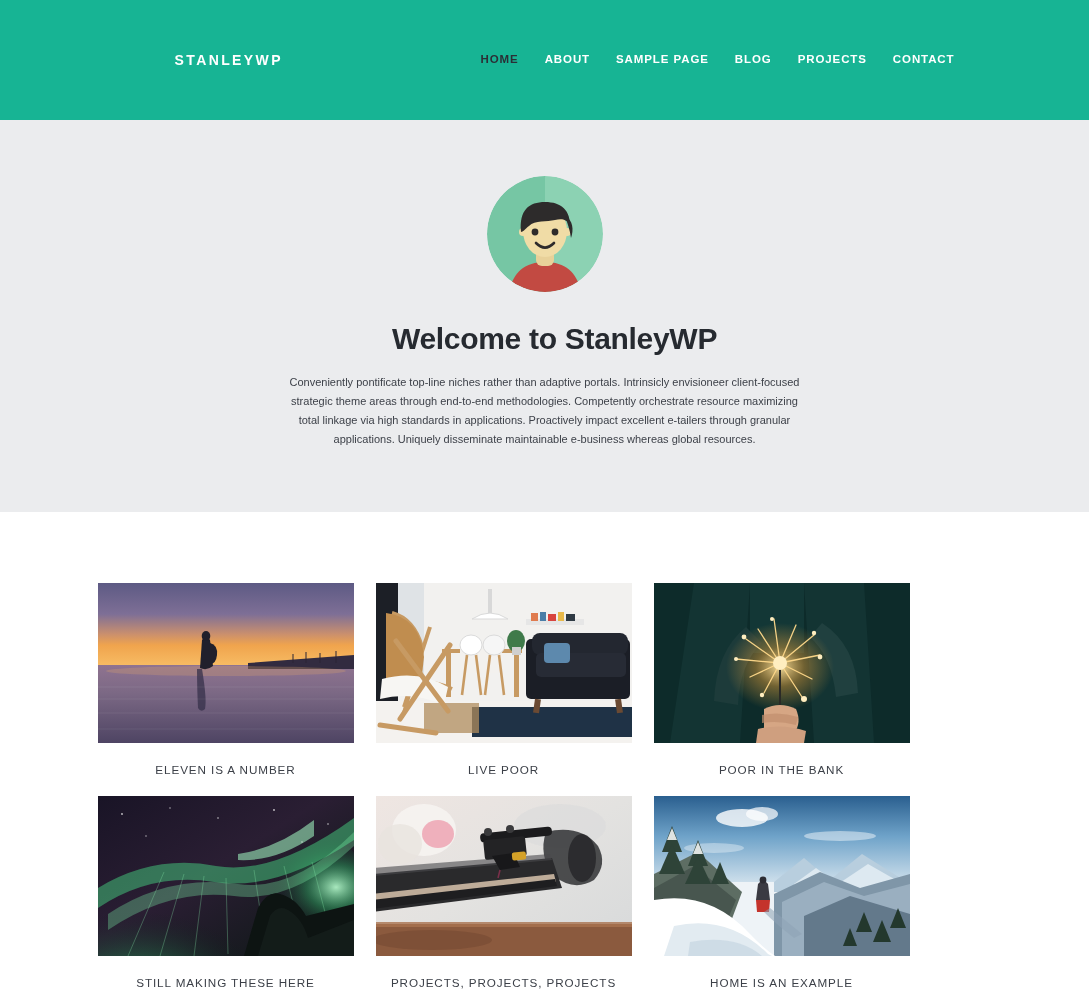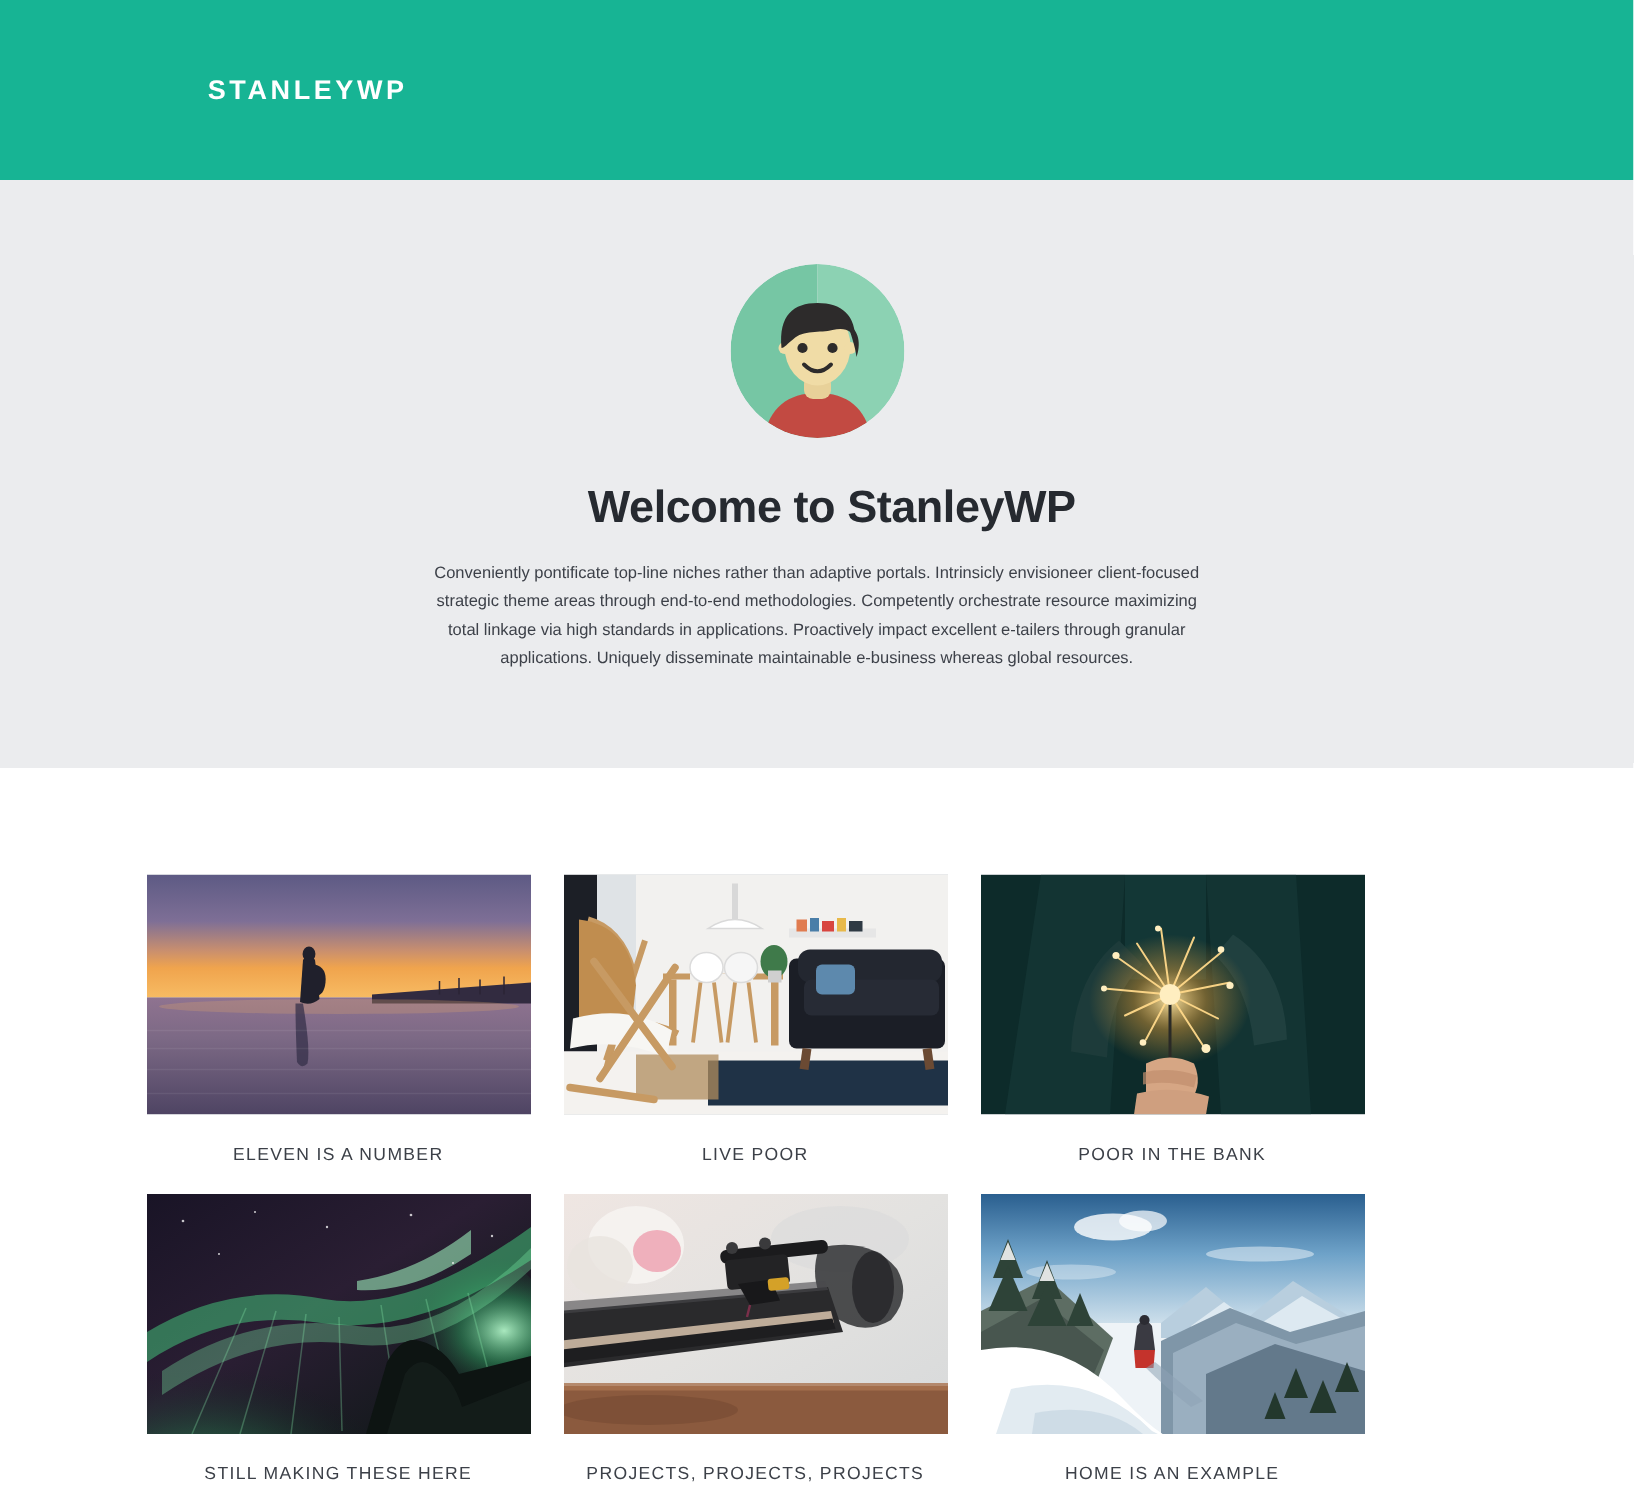--- a/index.html
+++ b/index.html
@@ -23,26 +23,27 @@
     width:820px;
     margin:0 auto;
     height:120px;
     display:flex;
     align-items:center;
     justify-content:space-between;
     padding-left:4px;
   }
   .logo{
     color:#ffffff;
-    font-size:18px;
+    font-size:14px;
     font-weight:bold;
     letter-spacing:2.4px;
     line-height:1;
     text-decoration:none;
     white-space:nowrap;
+    margin-left:36px;
   }
   .main-nav{
     display:flex;
     align-items:center;
     gap:0px;
   }
   .nav-item{
     color:#ffffff;
     font-size:11.5px;
     font-weight:bold;
@@ -130,20 +131,28 @@
     line-height:1.3;
     white-space:nowrap;
   }
 </style>
 </head>
 <body>
 
 <header class="site-header">
   <div class="header-inner">
     <a href="#" class="logo">STANLEYWP</a>
+    <nav class="main-nav">
+      <a href="#" class="nav-item active">HOME</a>
+      <a href="#" class="nav-item">ABOUT</a>
+      <a href="#" class="nav-item">SAMPLE PAGE</a>
+      <a href="#" class="nav-item">BLOG</a>
+      <a href="#" class="nav-item">PROJECTS</a>
+      <a href="#" class="nav-item">CONTACT</a>
+    </nav>
   </div>
 </header>
 
 <section class="hero">
 
   <div class="avatar">
     <svg viewBox="0 0 116 116" xmlns="http://www.w3.org/2000/svg">
       <defs>
         <clipPath id="avclip">
             <circle cx="58" cy="58" r="58"></circle>

